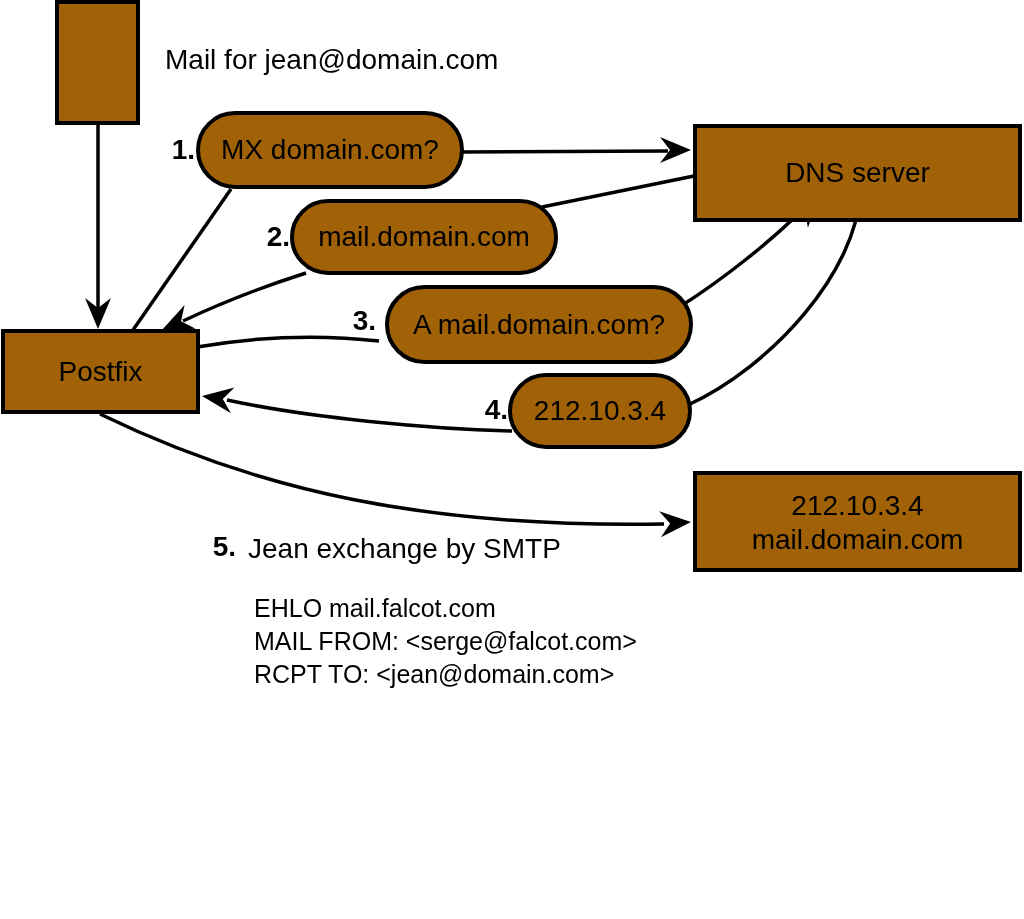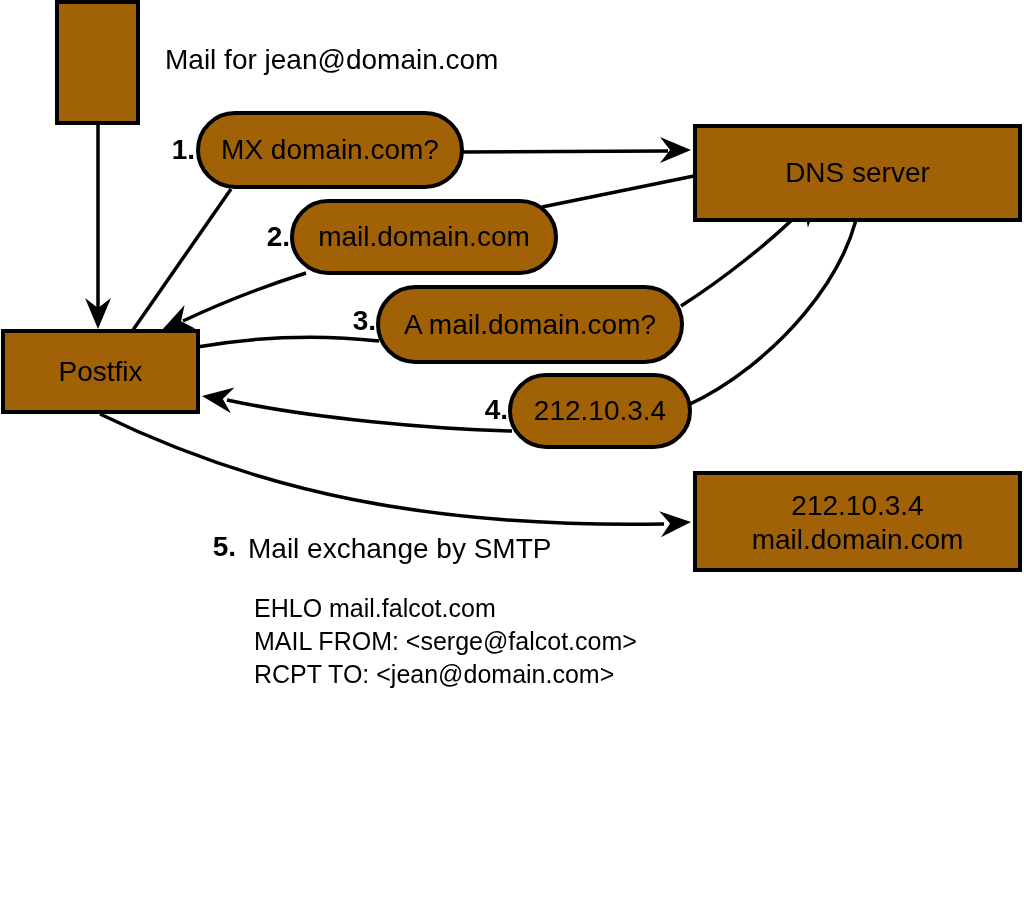--- a/index.html
+++ b/index.html
@@ -105,31 +105,31 @@
   <div class="box pill" style="left:196px;top:111px;width:268px;height:78px;">
     <span class="node-label">MX domain.com?</span>
   </div>
 
   <div class="num" style="left:230px;top:222px;">2.</div>
   <div class="box pill" style="left:290px;top:199px;width:268px;height:76px;">
     <span class="node-label">mail.domain.com</span>
   </div>
 
   <div class="num" style="left:316px;top:306px;">3.</div>
-  <div class="box pill" style="left:376px;top:285px;width:308px;height:79px;">
+  <div class="box pill" style="left:385px;top:285px;width:308px;height:79px;">
     <span class="node-label">A mail.domain.com?</span>
   </div>
 
   <div class="num" style="left:448px;top:395px;">4.</div>
   <div class="box pill" style="left:508px;top:373px;width:184px;height:76px;">
     <span class="node-label">212.10.3.4</span>
   </div>
 
   <div class="num" style="left:176px;top:532px;">5.</div>
-  <div class="lbl" style="left:248px;top:534px;">Mail exchange by SMTP</div>
+  <div class="lbl" style="left:248px;top:534px;">Jean exchange by SMTP</div>
 
   <div class="smtp">EHLO mail.falcot.com
 MAIL FROM: &lt;serge@falcot.com&gt;
 RCPT TO: &lt;jean@domain.com&gt;
 DATA
 [...]
 Subject: Let's meet
 
 Hello Jean,
 [...]

